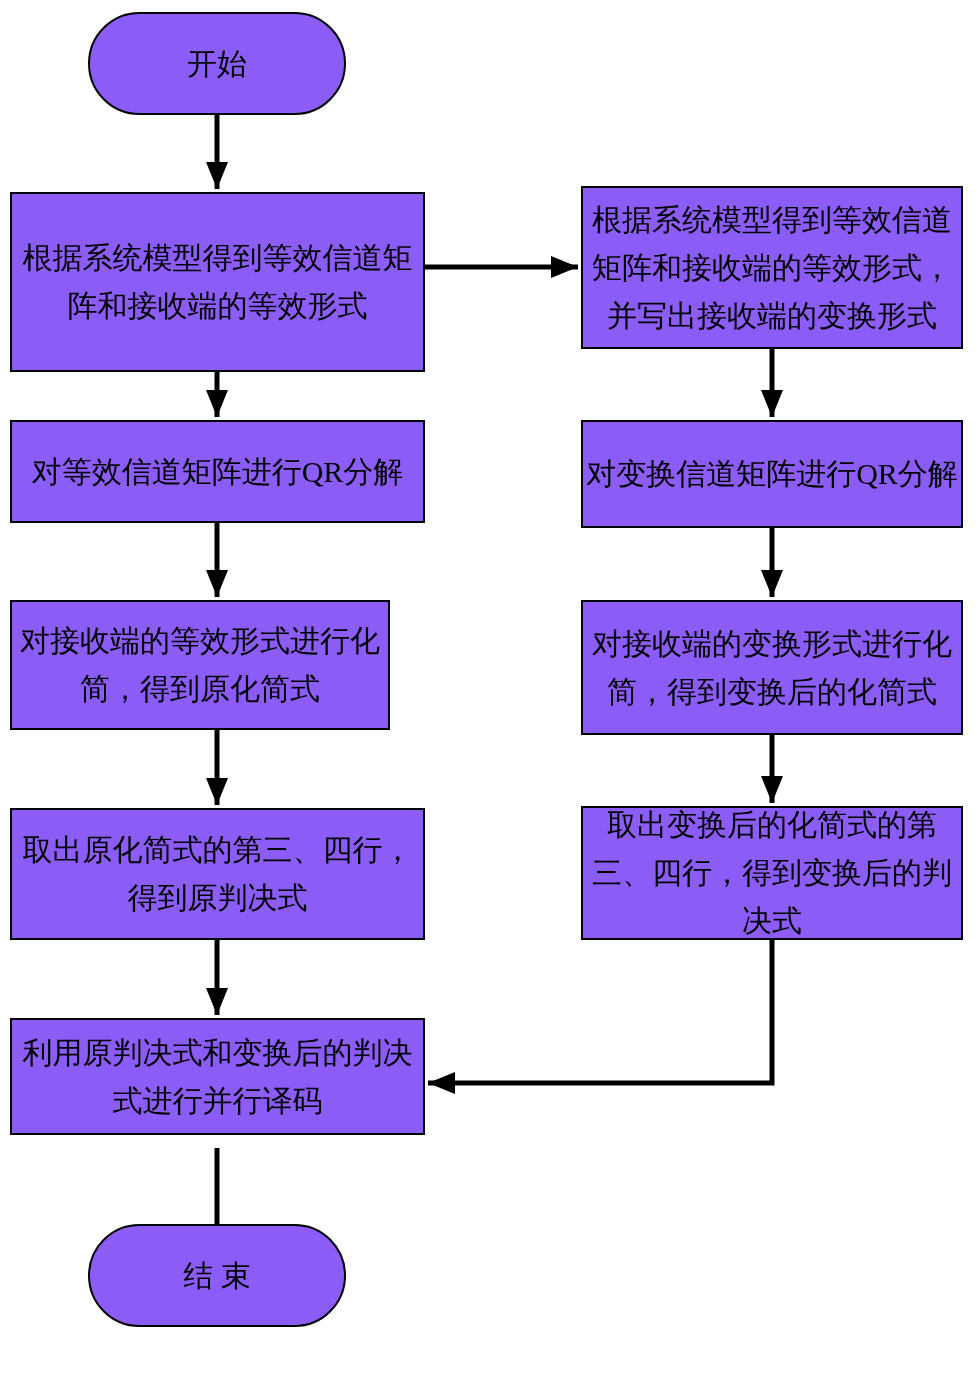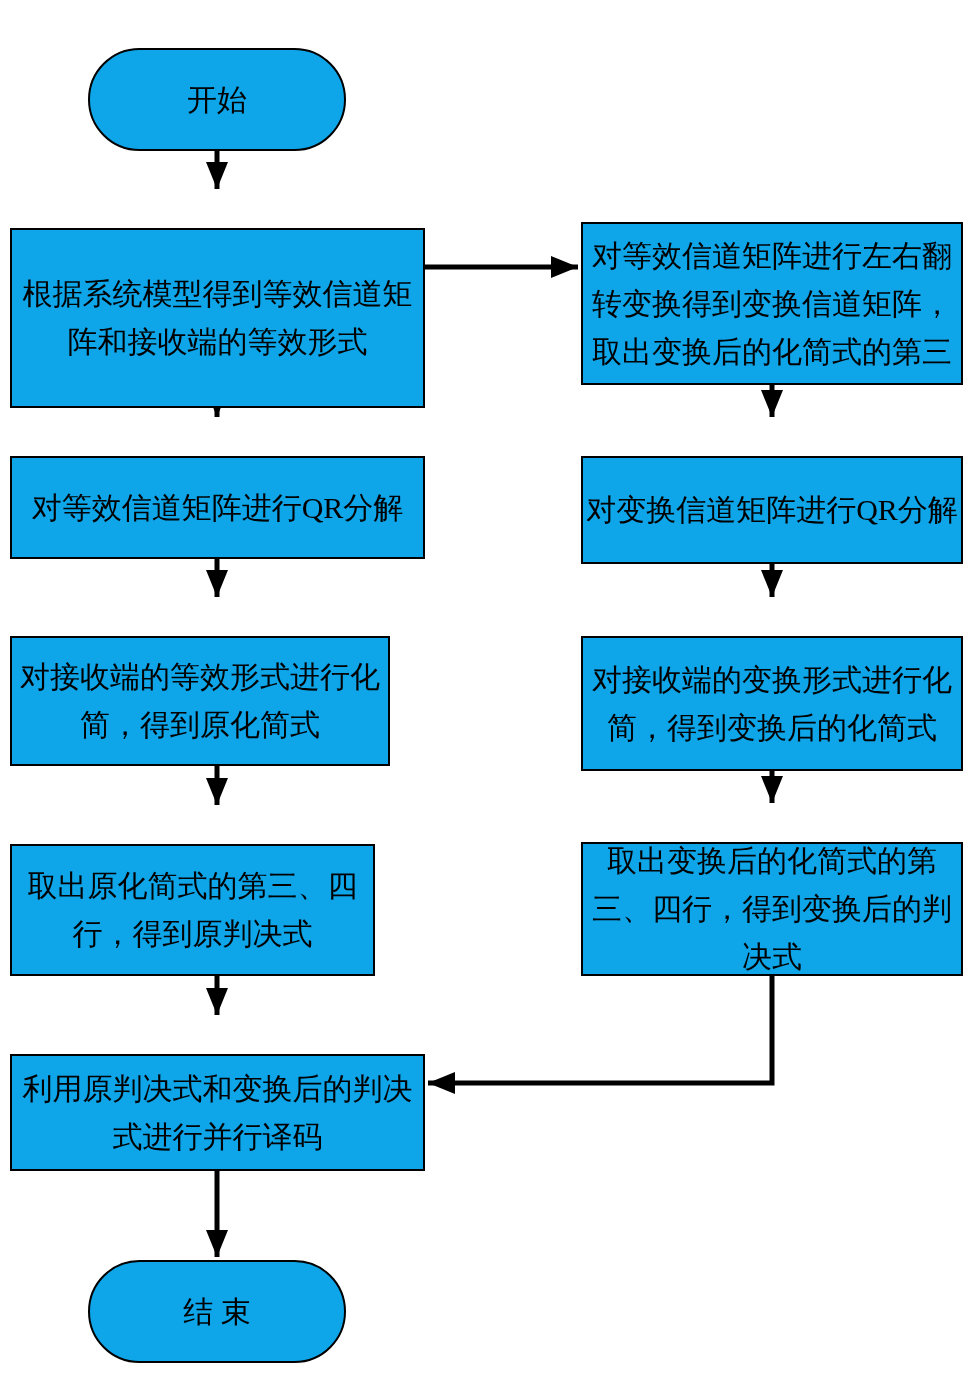--- a/index.html
+++ b/index.html
@@ -20,30 +20,29 @@
     position: absolute;
     left: 0;
     top: 0;
     width: 976px;
     height: 1379px;
     pointer-events: none;
   }
   .node {
     position: absolute;
     box-sizing: border-box;
-    background: #0ea5e9;
+    background: #8b5cf6;
     border: 2px solid #000000;
     display: flex;
     align-items: center;
     justify-content: center;
     text-align: center;
     font-size: 30px;
     line-height: 48px;
     letter-spacing: 0;
-    margin-top: 36px;
   }
   .node .label {
     width: 100%;
     text-align: center;
   }
   .terminator {
     border-radius: 52px;
   }
 </style>
 </head>
@@ -76,40 +75,40 @@
 
   <div class="node terminator" style="left:88px; top:12px; width:258px; height:103px;">
     <div class="label">开始</div>
   </div>
 
   <div class="node" style="left:10px; top:192px; width:415px; height:180px;">
     <div class="label">根据系统模型得到等效信道矩阵和接收端的等效形式</div>
   </div>
 
   <div class="node" style="left:581px; top:186px; width:382px; height:163px;">
-    <div class="label">对等效信道矩阵进行左右翻转变换得到变换信道矩阵，取出变换后的化简式的第三</div>
+    <div class="label">根据系统模型得到等效信道矩阵和接收端的等效形式，并写出接收端的变换形式</div>
   </div>
 
   <div class="node" style="left:10px; top:420px; width:415px; height:103px;">
     <div class="label">对等效信道矩阵进行QR分解</div>
   </div>
 
   <div class="node" style="left:581px; top:420px; width:382px; height:108px;">
     <div class="label">对变换信道矩阵进行QR分解</div>
   </div>
 
   <div class="node" style="left:10px; top:600px; width:380px; height:130px;justify-content:center;">
     <div class="label">对接收端的等效形式进行化简，得到原化简式</div>
   </div>
 
   <div class="node" style="left:581px; top:600px; width:382px; height:135px;">
     <div class="label">对接收端的变换形式进行化简，得到变换后的化简式</div>
   </div>
 
-  <div class="node" style="left:10px; top:808px; width:365px; height:132px;">
+  <div class="node" style="left:10px; top:808px; width:415px; height:132px;">
     <div class="label">取出原化简式的第三、四行，得到原判决式</div>
   </div>
 
   <div class="node" style="left:581px; top:806px; width:382px; height:134px;">
     <div class="label">取出变换后的化简式的第三、四行，得到变换后的判决式</div>
   </div>
 
   <div class="node" style="left:10px; top:1018px; width:415px; height:117px;">
     <div class="label">利用原判决式和变换后的判决式进行并行译码</div>
   </div>

